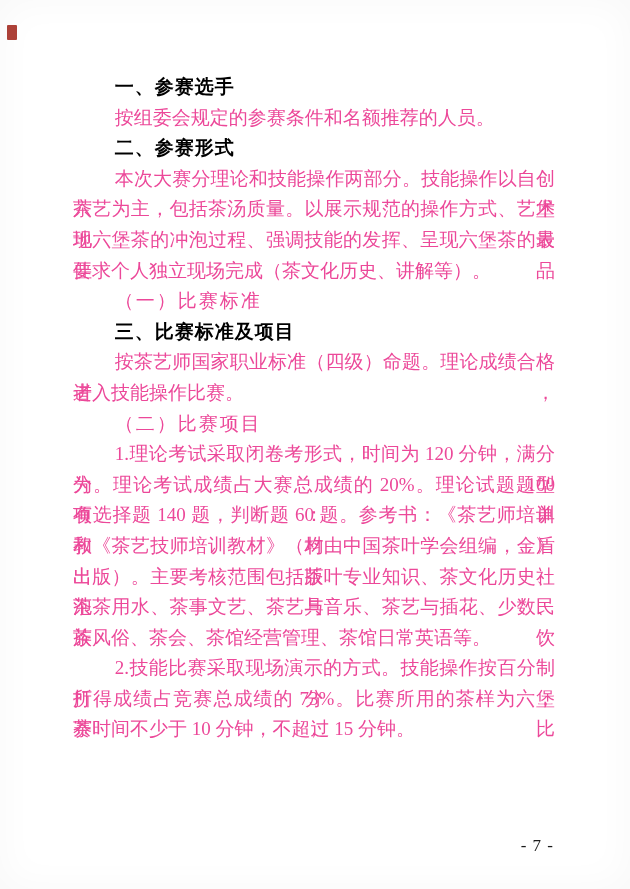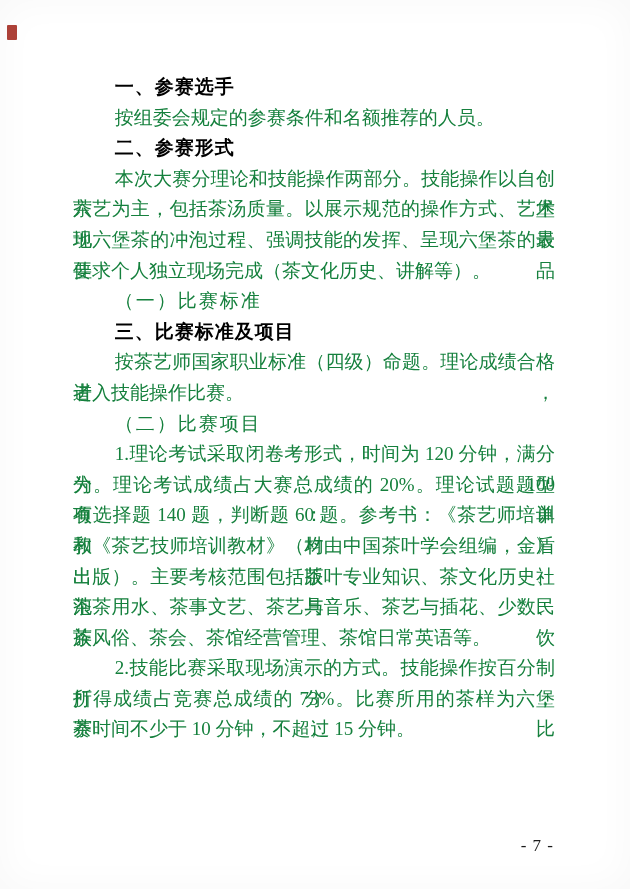--- a/index.html
+++ b/index.html
@@ -37,21 +37,21 @@
     left: 73px;
     right: 75px;
     top: 72px;
     color: #1b1b1b;
   }
   .line {
     font-size: 19px;
     line-height: 30.6px;
     height: 30.6px;
     white-space: nowrap;
-    color: #15803d;
+    color: #ec4899;
   }
   .line.just {
     white-space: normal;
     text-align: justify;
     text-align-last: justify;
     text-justify: inter-character;
   }
   .line.indent {
     text-indent: 2.2em;
   }

